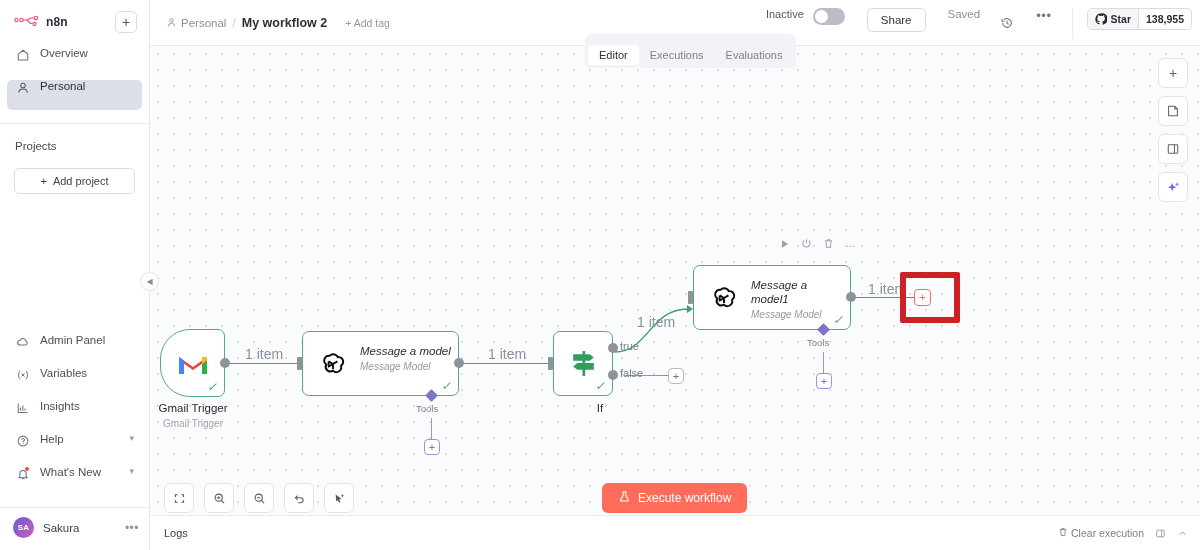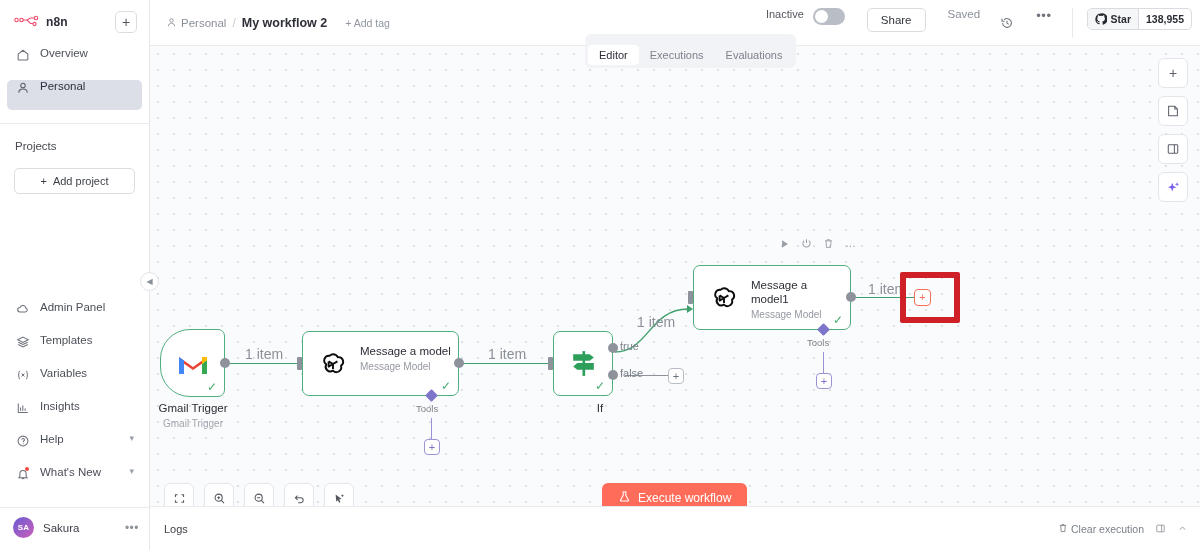--- a/index.html
+++ b/index.html
@@ -110,21 +110,21 @@
   .canvas {
     position: absolute; left: 0; top: 46px; right: 0; bottom: 28px;
     background-color: #fafbfc;
     background-image: radial-gradient(circle, #dcdfe4 1px, transparent 1px);
     background-size: 16px 16px; overflow: hidden;
   }
 
   
   .node {
     position: absolute; background: #fff; border: 1.4px solid #4fae7e;
-    border-radius: 7px; box-sizing: border-box;
+    border-radius: 7px; box-sizing: border-box; font-style: italic;
   }
   .node.trigger { border-radius: 30px 7px 7px 30px; }
   .node-check { position: absolute; right: 7px; bottom: 3px; color: #49ad74; font-size: 12px; line-height: 1; }
   .node-title { font-size: 11.5px; color: #2c2e36; line-height: 14px; font-weight: 400; }
   .node-sub { font-size: 10px; color: #9498a1; margin-top: 3px; }
 
   .node-label { position: absolute; font-size: 11.5px; color: #2b2d35; text-align: center; }
   .node-sublabel { position: absolute; font-size: 10px; color: #a0a4ac; text-align: center; }
 
   .dot { position: absolute; width: 10px; height: 10px; border-radius: 50%; background: #8e939b; }
@@ -171,21 +171,21 @@
     display: flex; align-items: center; justify-content: center; color: #55585f; font-size: 13px;
   }
   .exec-btn {
     position: absolute; left: 452px; bottom: 9px; height: 30px; padding: 0 16px;
     background: #ff6d5a; border-radius: 6px; color: #fff; font-size: 12px; font-weight: 500;
     display: flex; align-items: center; gap: 7px; z-index: 4;
   }
 
   
   .logsbar {
-    position: absolute; left: 0; right: 0; bottom: 0; height: 44px; background: #fff;
+    position: absolute; left: 0; right: 0; bottom: 0; height: 35px; background: #fff;
     border-top: 1px solid #e8eaee; display: flex; align-items: center; padding: 0 12px 0 14px; z-index: 5; gap: 12px;
   }
   .logs-title { font-size: 11px; color: #40434a; }
   .logs-right { margin-left: auto; display: flex; align-items: center; gap: 11px; }
   .logs-clear { font-size: 10.5px; color: #7b8089; display: flex; align-items: center; gap: 3px; }
   .logs-ico { color: #8a8f97; font-size: 11px; display: flex; }
 </style>
 </head>
 <body>
 
@@ -240,30 +240,20 @@
       <div class="sb-item">
         <span class="sb-icon">
           <svg viewBox="0 0 16 16" width="14" height="14" fill="none" stroke="#6c707a" stroke-width="1.2">
             <path d="M4.4 11.4 a2.6 2.6 0 0 1 .3-5.2 a3.4 3.4 0 0 1 6.5.7 a2.3 2.3 0 0 1-.5 4.5 Z"></path>
           </svg>
         </span>
         <span>Admin Panel</span>
       </div>
       <div class="sb-item">
         <span class="sb-icon">
-          <svg viewBox="0 0 16 16" width="14" height="14" fill="none" stroke="#6c707a" stroke-width="1.2">
-            <path d="M8 2.4 L14 5.4 L8 8.4 L2 5.4 Z"></path>
-            <path d="M2.6 8.2 L8 10.9 L13.4 8.2"></path>
-            <path d="M2.6 10.9 L8 13.6 L13.4 10.9"></path>
-          </svg>
-        </span>
-        <span>Templates</span>
-      </div>
-      <div class="sb-item">
-        <span class="sb-icon">
           <svg viewBox="0 0 16 16" width="14" height="14" fill="none" stroke="#6c707a" stroke-width="1.1">
             <path d="M4.2 3.2 C2.6 5.4 2.6 10.6 4.2 12.8"></path>
             <path d="M11.8 3.2 C13.4 5.4 13.4 10.6 11.8 12.8"></path>
             <path d="M6.4 6.3 L9.6 9.7 M9.6 6.3 L6.4 9.7"></path>
           </svg>
         </span>
         <span>Variables</span>
       </div>
       <div class="sb-item">
         <span class="sb-icon">

